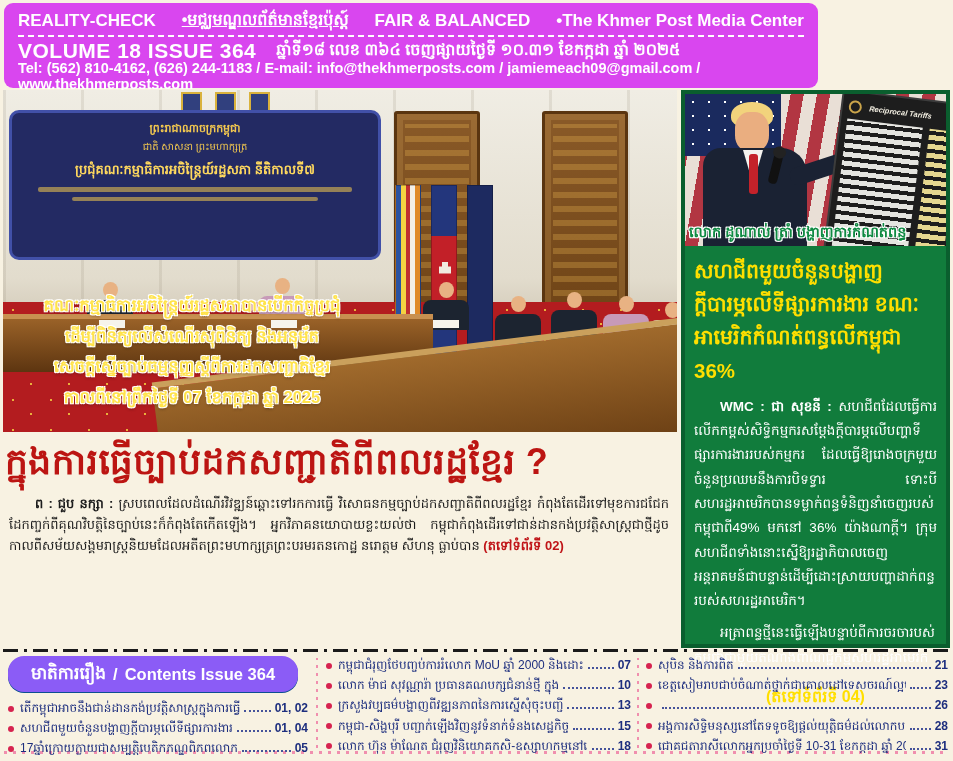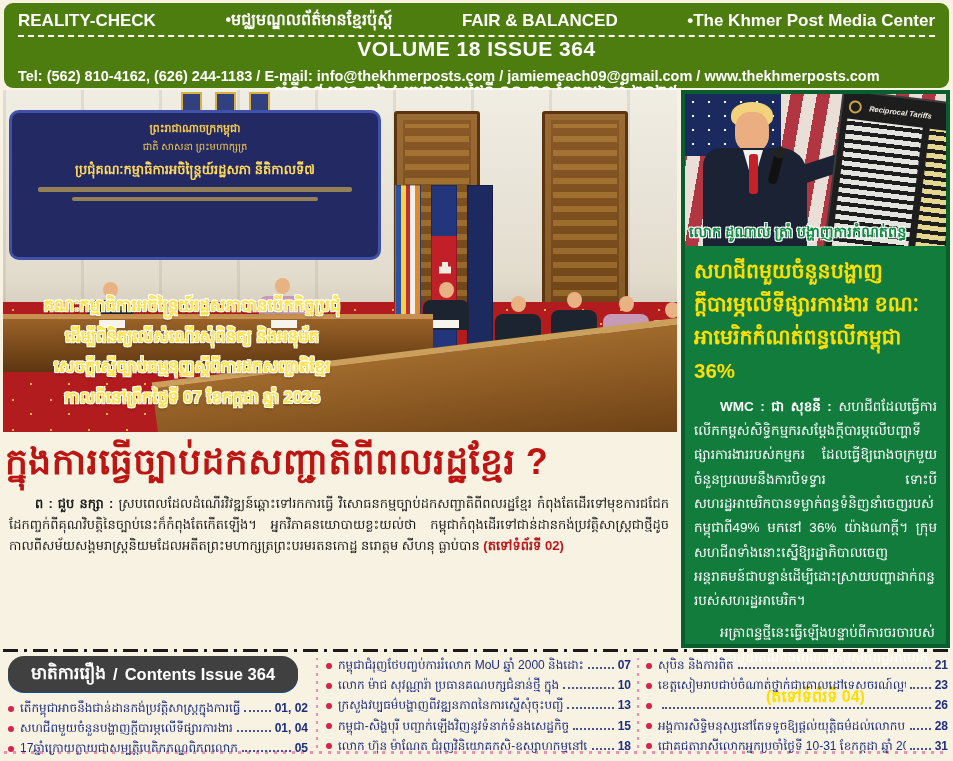--- a/index.html
+++ b/index.html
@@ -7,27 +7,27 @@
   body {
     font-family: "Liberation Sans", sans-serif;
     background: #f8f2e2;
     position: relative;
     overflow: hidden;
   }
   .page { position: absolute; inset: 0; background: #f8f2e2; }
 
   
   .masthead {
-    position: absolute; left: 4px; top: 3px; width: 945px; height: 85px;
-    background: #4d7c0f; border-radius: 9px; color: #fff; padding: 3px 14px 0;
+    position: absolute; left: 4px; top: 3px; width: 814px; height: 85px;
+    background: #d946ef; border-radius: 9px; color: #fff; padding: 3px 14px 0;
   }
   .m-row1 { height: 31px; display: flex; align-items: center; justify-content: space-between;
             font-weight: bold; font-size: 17px; border-bottom: 2px dashed #ffffff; }
-  .m-row1 .km { font-size: 16px; }
-  .m-row2 { height: 27px; display: flex; align-items: center; gap: 20px; font-weight: bold; flex-direction: column; }
+  .m-row1 .km { font-size: 16px; text-decoration: underline; }
+  .m-row2 { height: 27px; display: flex; align-items: center; gap: 20px; font-weight: bold; }
   .m-vol { font-size: 21px; letter-spacing: .5px; }
   .m-date { font-size: 17px; }
   .m-date sup { font-size: 10px; }
   .m-datekm { font-size: 16px; }
   .m-row3 { height: 23px; display: flex; align-items: center; font-weight: bold; font-size: 14.5px; }
 
   
   .left-col { position: absolute; left: 3px; top: 90px; width: 674px; height: 558px; }
 
   .photo { position: relative; width: 674px; height: 342px; overflow: hidden;
@@ -127,21 +127,21 @@
   .contents { position: absolute; left: 0; top: 656px; width: 953px; height: 100px; }
   .vsep { position: absolute; top: 2px; bottom: 8px; width: 2px;
            background: repeating-linear-gradient(0deg, #f08fae 0 3px, transparent 3px 8px); }
   .vsep.v1 { left: 316px; } .vsep.v2 { left: 637px; }
   .hsep { position: absolute; left: 4px; right: 4px; bottom: 2px; height: 3px;
            background: repeating-linear-gradient(90deg, #f08fae 0 3px, transparent 3px 9px); }
   .ccol { position: absolute; top: 0; }
   .ccol.c1 { left: 8px; width: 300px; }
   .ccol.c2 { left: 326px; width: 305px; }
   .ccol.c3 { left: 646px; width: 302px; }
-  .cpill { width: 290px; height: 36px; background: #404040; border-radius: 16px;
+  .cpill { width: 290px; height: 36px; background: #8b5cf6; border-radius: 16px;
            color: #fff; font-weight: bold; display: flex; align-items: center; justify-content: center;
            gap: 7px; margin-bottom: 7px; box-shadow: 0 1px 0 #0d4f92; }
   .cpill .km { font-size: 17px; } .cpill .en { font-size: 16.5px; }
   .citem { display: flex; align-items: baseline; font-size: 12px; color: #1d2e7e; line-height: 1.6;
            margin-bottom: 1px; }
   .citem .dot { width: 6px; height: 6px; background: #d6234f; border-radius: 50%; flex: 0 0 auto;
            margin-right: 6px; align-self: center; }
   .citem .txt { white-space: nowrap; overflow: hidden; max-width: 82%; }
   .citem .leader { flex: 1; border-bottom: 2px dotted #45539a; margin: 0 4px 3px; min-width: 10px; }
   .citem .pg { font-weight: bold; flex: 0 0 auto; }

